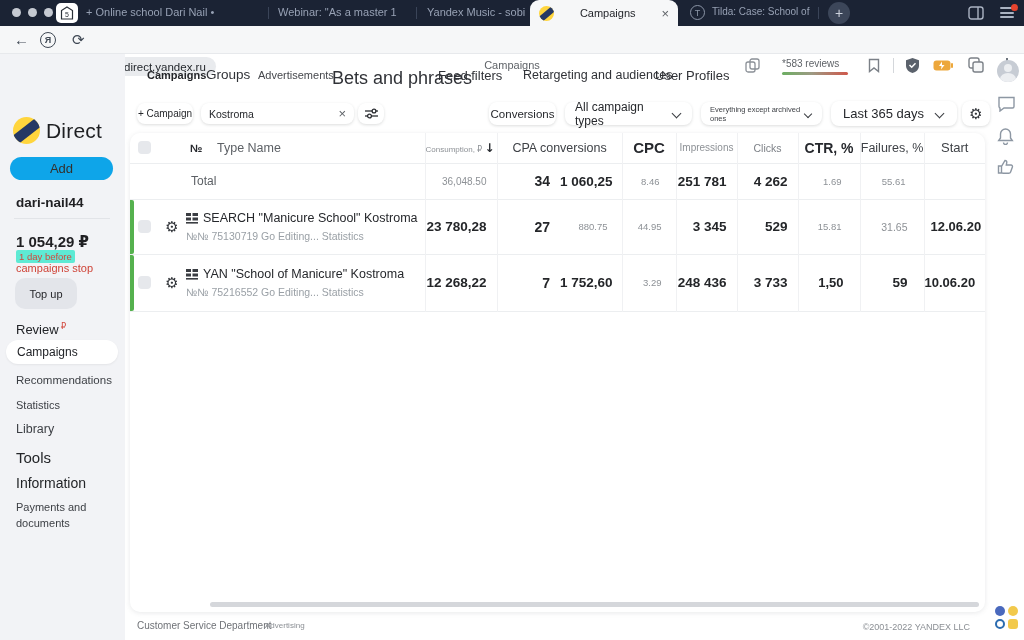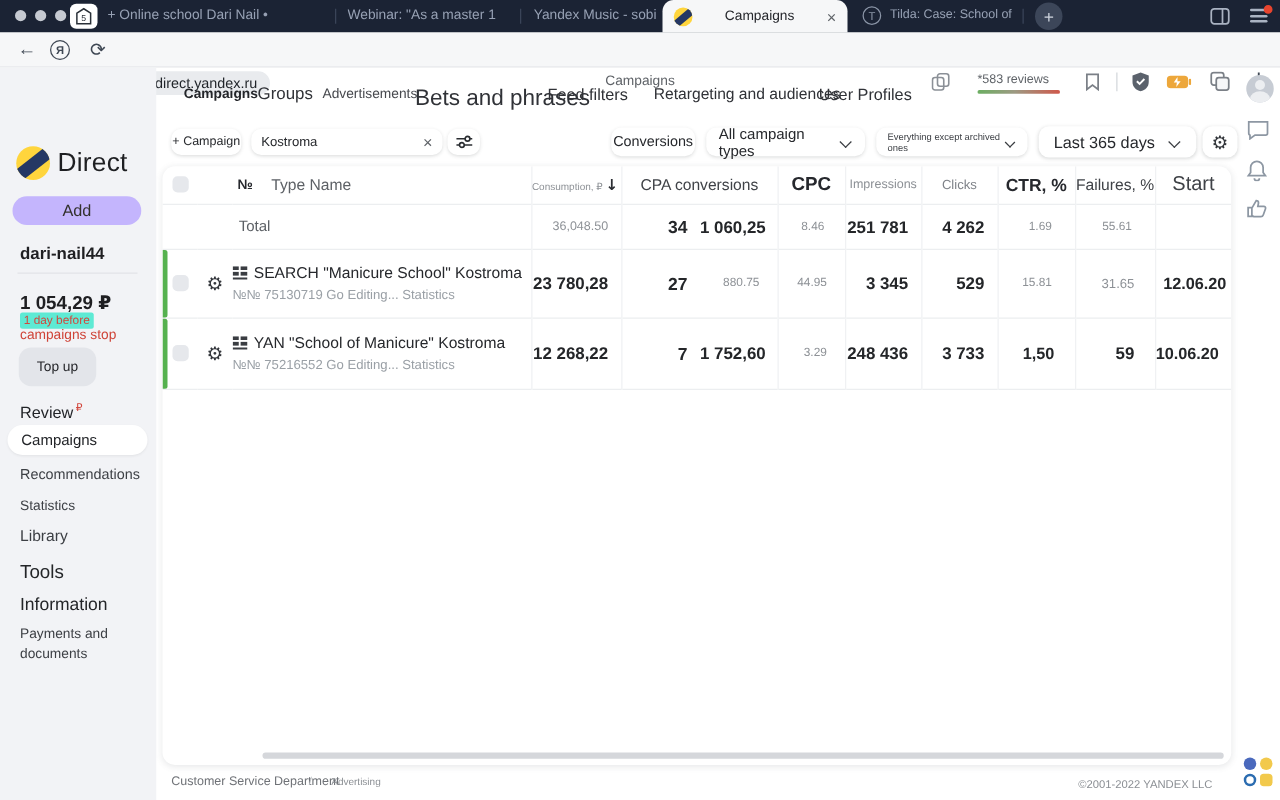--- a/index.html
+++ b/index.html
@@ -39,21 +39,21 @@
   .reviews { position:absolute; left:782px; top:32px; font-size:10px; color:#5f6368; }
   .reviews-bar { position:absolute; left:782px; top:46px; width:66px; height:2.5px; border-radius:2px;
                  background:linear-gradient(90deg,#6cae62 0%,#9d9a83 45%,#cf584b 100%); }
   .vdiv { position:absolute; width:1px; height:15px; background:#d4d7db; top:32px; }
 
   
   .sidebar { position:absolute; left:0; top:54px; width:125px; height:586px; background:#f2f3f6; }
   .logo-mark { position:absolute; left:13px; top:63px; width:27px; height:27px; border-radius:50%; background:#ffd53d; overflow:hidden; }
   .logo-mark::after { content:""; position:absolute; width:34px; height:10px; background:#253864; transform:rotate(-38deg); top:9px; left:-3px; }
   .logo-text { position:absolute; left:46px; top:65px; font-size:21px; color:#1e1f22; letter-spacing:.2px; }
-  .add-btn { position:absolute; left:10px; top:103px; width:103px; height:23px; background:#c4b5fd; border-radius:12px;
+  .add-btn { position:absolute; left:10px; top:103px; width:103px; height:23px; background:#0ea5e9; border-radius:12px;
              font-size:13px; color:#33312d; display:flex; align-items:center; justify-content:center; }
   .acct { position:absolute; left:16px; top:141px; font-size:13.5px; font-weight:bold; color:#1f1f22; }
   .side-div { position:absolute; left:14px; width:96px; height:1px; background:#e2e4e8; }
   .balance { position:absolute; left:16px; top:179px; font-size:15px; font-weight:bold; color:#1f1f22; }
   .warn1 { position:absolute; left:16px; top:196px; font-size:9.5px; color:#d2473d; background:#5eead4; padding:1px 3px; border-radius:2px; }
   .warn2 { position:absolute; left:16px; top:208px; font-size:11px; color:#cf4337; }
   .topup { position:absolute; left:15px; top:224px; width:62px; height:31px; background:#e3e5ea; border-radius:10px;
            font-size:11px; color:#26272b; display:flex; align-items:center; justify-content:center; }
   .menu-item { position:absolute; left:16px; color:#3c3f44; white-space:nowrap; }
   .menu-pill { position:absolute; left:6px; top:286px; width:112px; height:24px; background:#fff; border-radius:14px;
@@ -95,21 +95,21 @@
   .th-name { text-align:left; font-size:12.5px; color:#5d6166; font-weight:normal; padding-left:5px; }
   .th-num { font-size:11px; color:#26282d; font-weight:bold; text-align:left; padding-left:4px; }
   .th-cons { font-size:8px; color:#8d9196; font-weight:normal; text-align:center; padding-right:6px; white-space:nowrap; }
   .sort-arrow { font-size:12px; color:#2b2e33; font-weight:bold; font-family:"DejaVu Sans",sans-serif; }
   .th-cpaconv { font-size:12.5px; color:#3f4247; font-weight:normal; text-align:center; }
   .th-cpc { font-size:15px; color:#26282d; font-weight:bold; text-align:center; }
   .th-imp { font-size:10px; color:#8d9196; font-weight:normal; text-align:center;margin-left:48px; }
   .th-clk { font-size:10.5px; color:#7d8187; font-weight:normal; text-align:center; }
   .th-ctr { font-size:14px; color:#26282d; font-weight:bold; text-align:center; }
   .th-fail { font-size:12.5px; color:#3f4247; font-weight:normal; text-align:center; }
-  .th-start { font-size:16px; color:#3f4247; font-weight:normal; text-align:center; }
+  .th-start { font-size:13px; color:#3f4247; font-weight:normal; text-align:center; }
   .total-label { font-size:12px; color:#5c6065; padding-left:5px; }
   .hscroll { position:absolute; left:80px; right:6px; bottom:5px; height:5px; background:#d5d7db; border-radius:3px; }
 
   
   .foot-l1 { position:absolute; left:137px; top:620px; font-size:10px; color:#6f7277; }
   .foot-slash { position:absolute; left:247px; top:620px; font-size:9px; color:#b9bcc0; }
   .foot-l2 { position:absolute; left:265px; top:621px; font-size:8px; color:#8b8f94; }
   .foot-copy { position:absolute; left:780px; top:622px; width:190px; text-align:right; font-size:9px; color:#8b8f94; }
 
   

